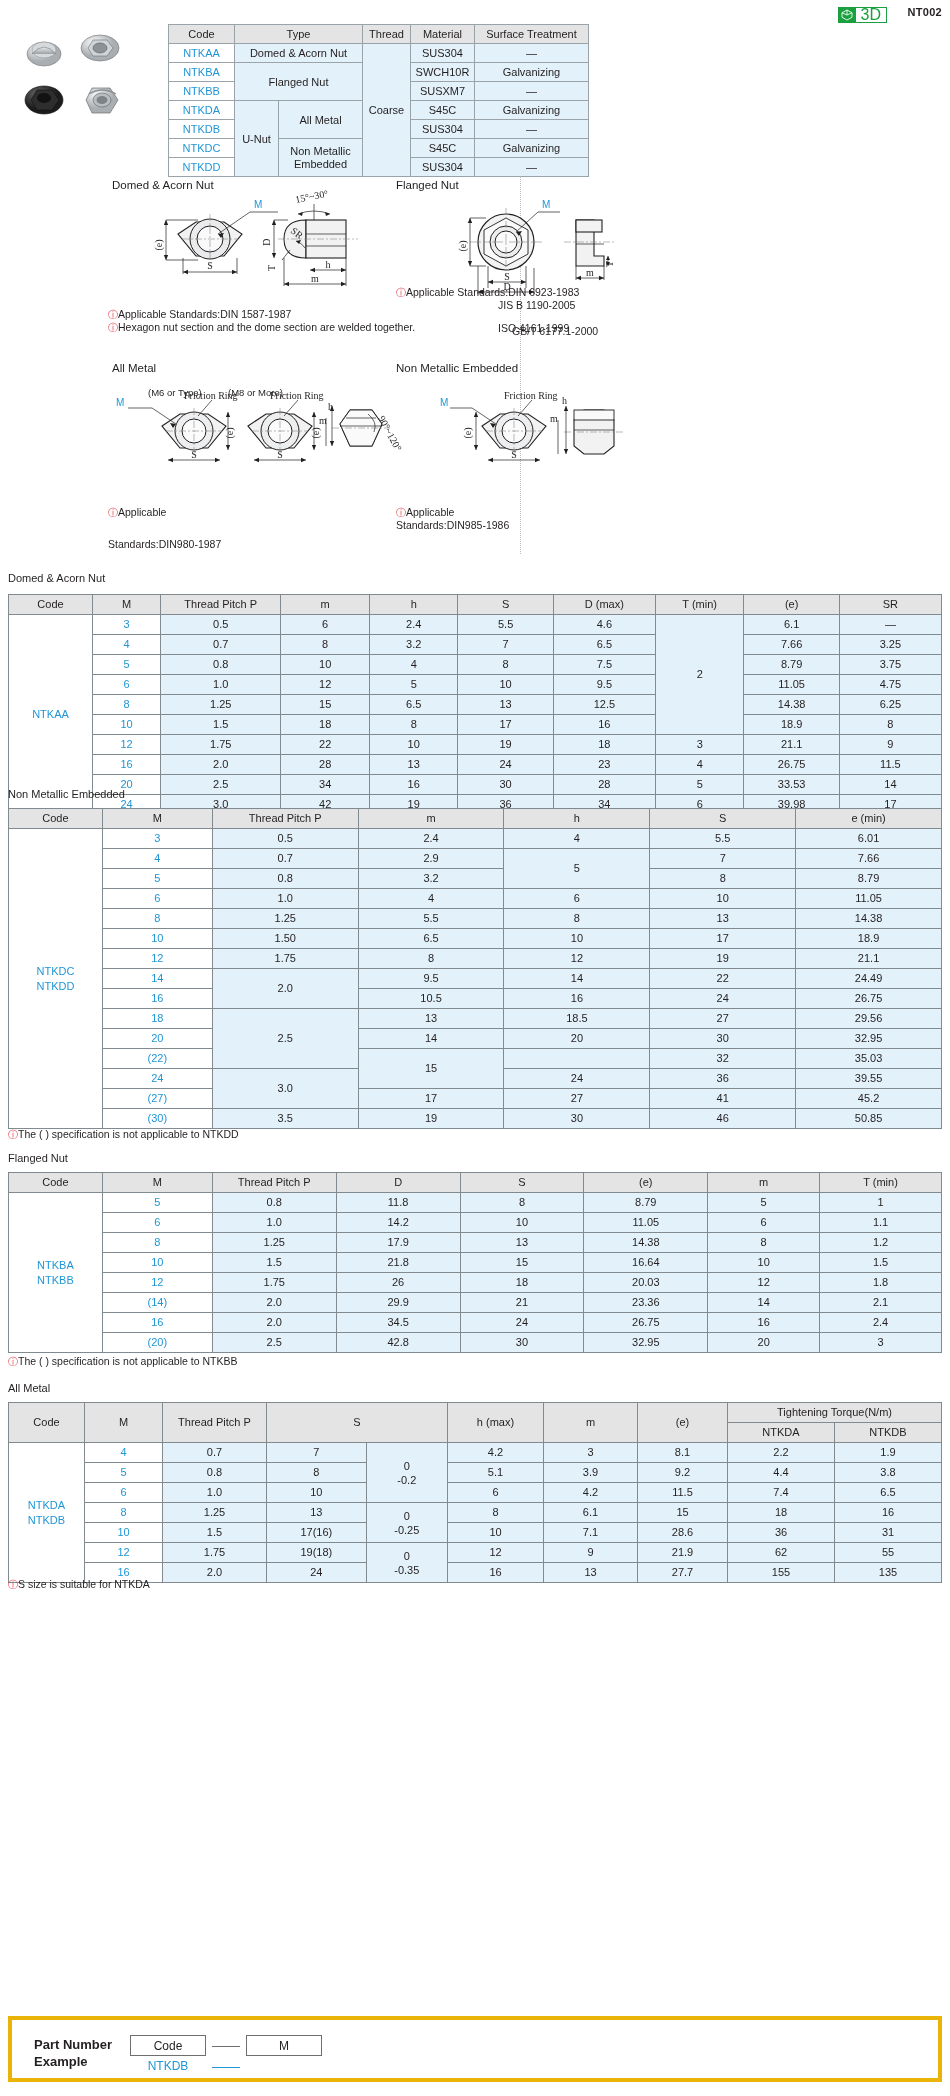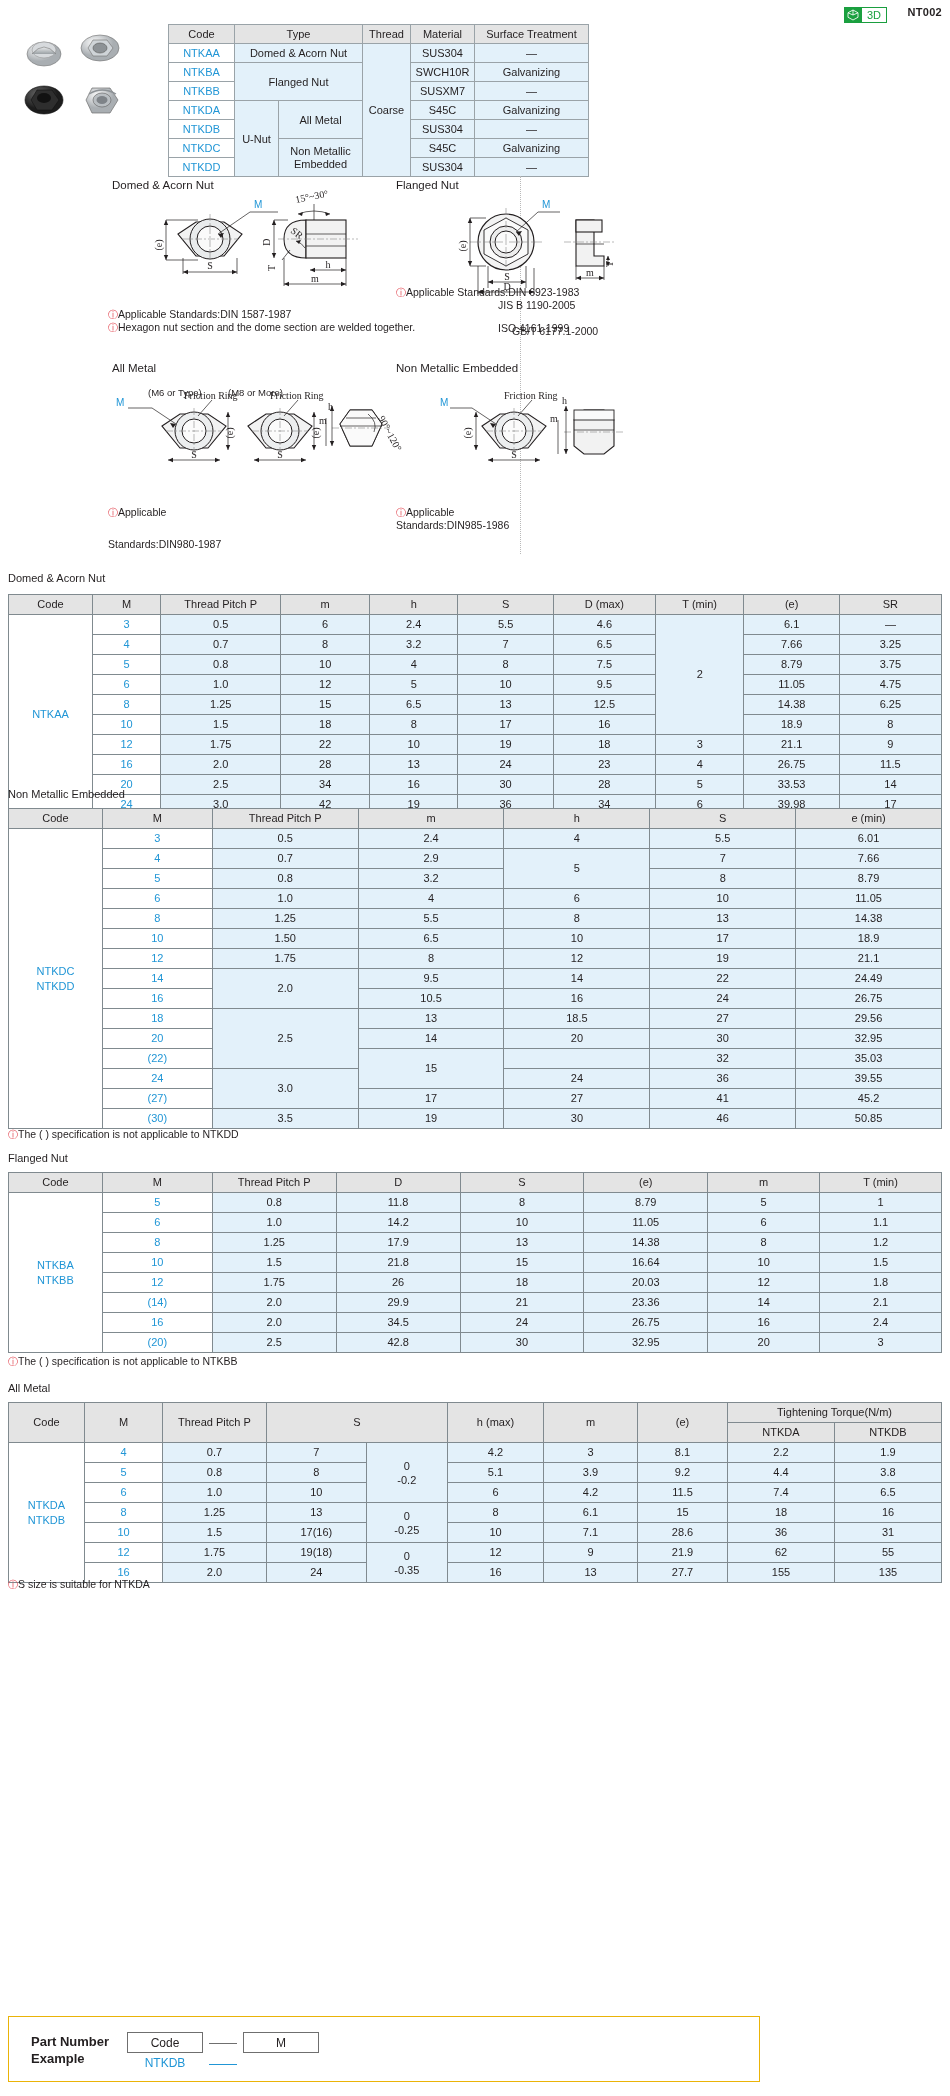--- a/index.html
+++ b/index.html
@@ -20,21 +20,21 @@
   .badge3d {
     position:absolute; right:63px; top:7px;
     display:flex; align-items:center; height:16px;
     border:1px solid #1a9e3f; background:#fff;
   }
   .badge3d .cube {
     width:17px; height:14px; background:#1aa03f;
     display:flex; align-items:center; justify-content:center;
   }
   .badge3d .cube svg { display:block; }
-  .badge3d .lbl { color:#1aa03f; font-size:11px; padding:0 5px; line-height:14px; }
+  .badge3d .lbl { color:#1aa03f; font-size:16px; padding:0 5px; line-height:14px; }
   .ntcode { position:absolute; right:8px; top:6px; font-size:11px; font-weight:bold; letter-spacing:.3px; }
 
   
   .prodimg { position:absolute; left:18px; top:26px; width:130px; height:110px; }
 
   
   table { border-collapse:collapse; }
   .tbl-top { position:absolute; left:168px; top:24px; }
   .tbl-top td, .tbl-top th {
     border:1px solid #9aa3a8;
@@ -68,21 +68,21 @@
     font-size:11px; font-weight:normal; text-align:center;
     height:19px; line-height:19px; padding:0 2px;
     background:#e3f1fa; white-space:nowrap;
   }
   .dtbl thead th { background:#e4e4e4; }
   .dtbl td.code { background:#ffffff; color:#2196d6; }
   .dtbl td.mcol { background:#ffffff; color:#2196d6; }
   .foot { position:absolute; font-size:10.5px;text-align:center; }
 
   
-  .pnbox { position:absolute; left:8px; top:2016px; width:752px; height:66px; border:1px solid #eab308; }
+  .pnbox { position:absolute; left:8px; top:2016px; width:934px; height:66px; border:4px solid #eab308; }
   .pnlabel { position:absolute; left:22px; top:16px; font-size:13px; font-weight:bold; line-height:17px; }
   .pncell {
     position:absolute; border:1px solid #6f6f6f; background:#fff;
     height:21px; line-height:21px; text-align:center; font-size:12px;
   }
   .pnval { position:absolute; color:#2196d6; font-size:12px; text-align:center; }
   .pndash { position:absolute; border-top:1px solid #6f6f6f; }
   .pndashb { position:absolute; border-top:1px solid #2196d6; }
 
   

